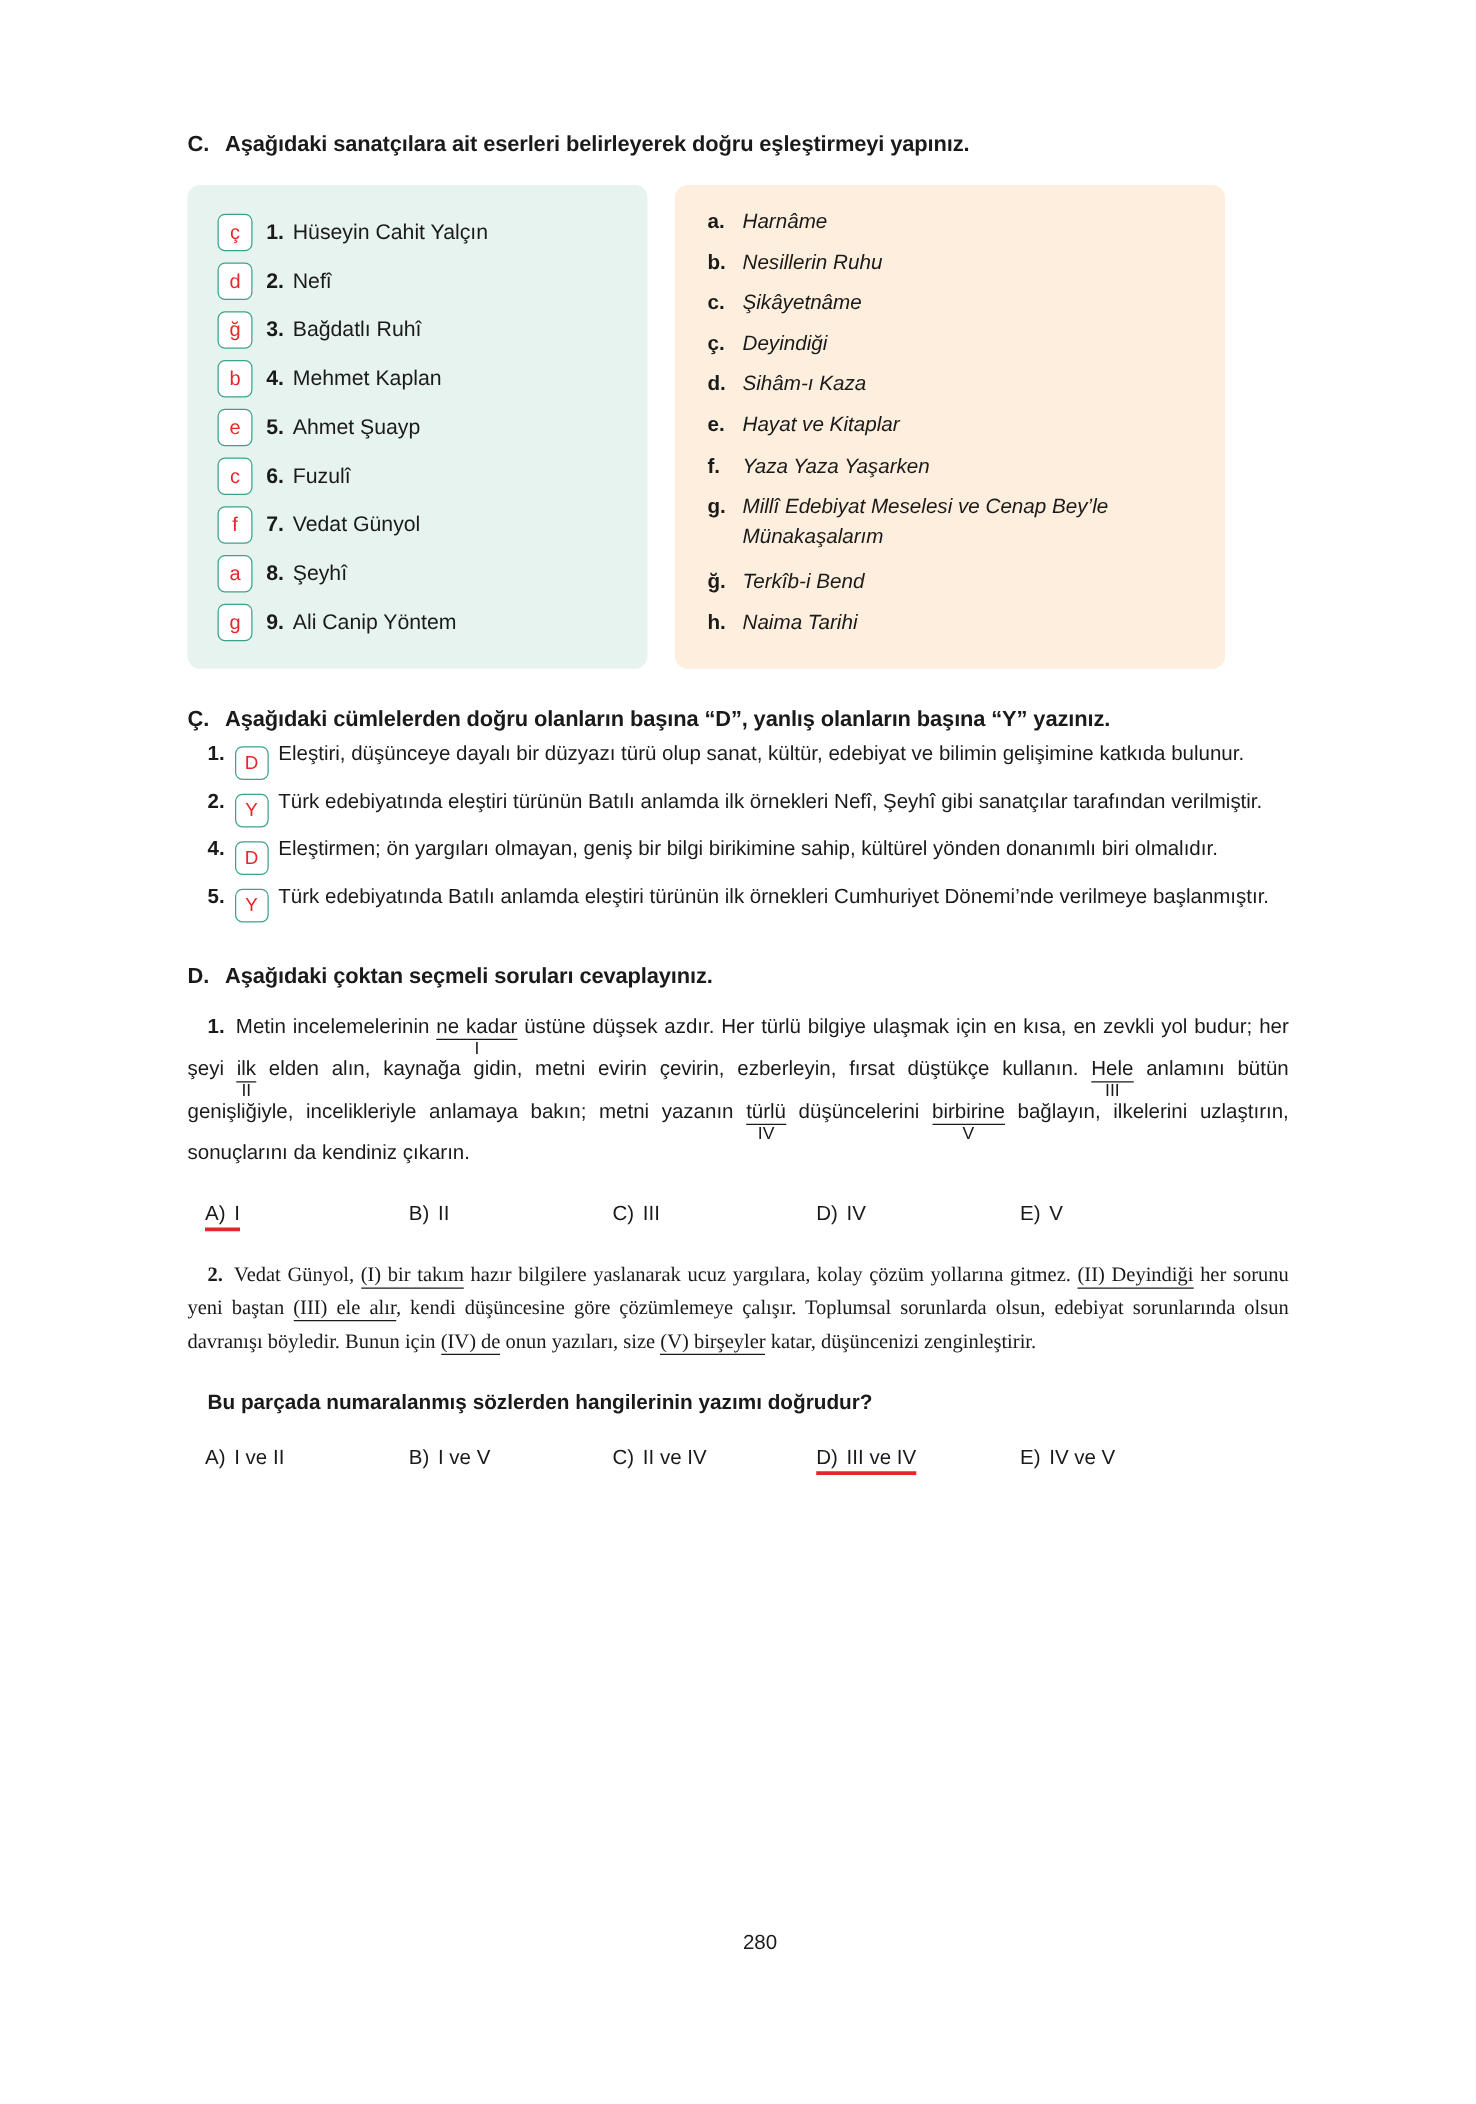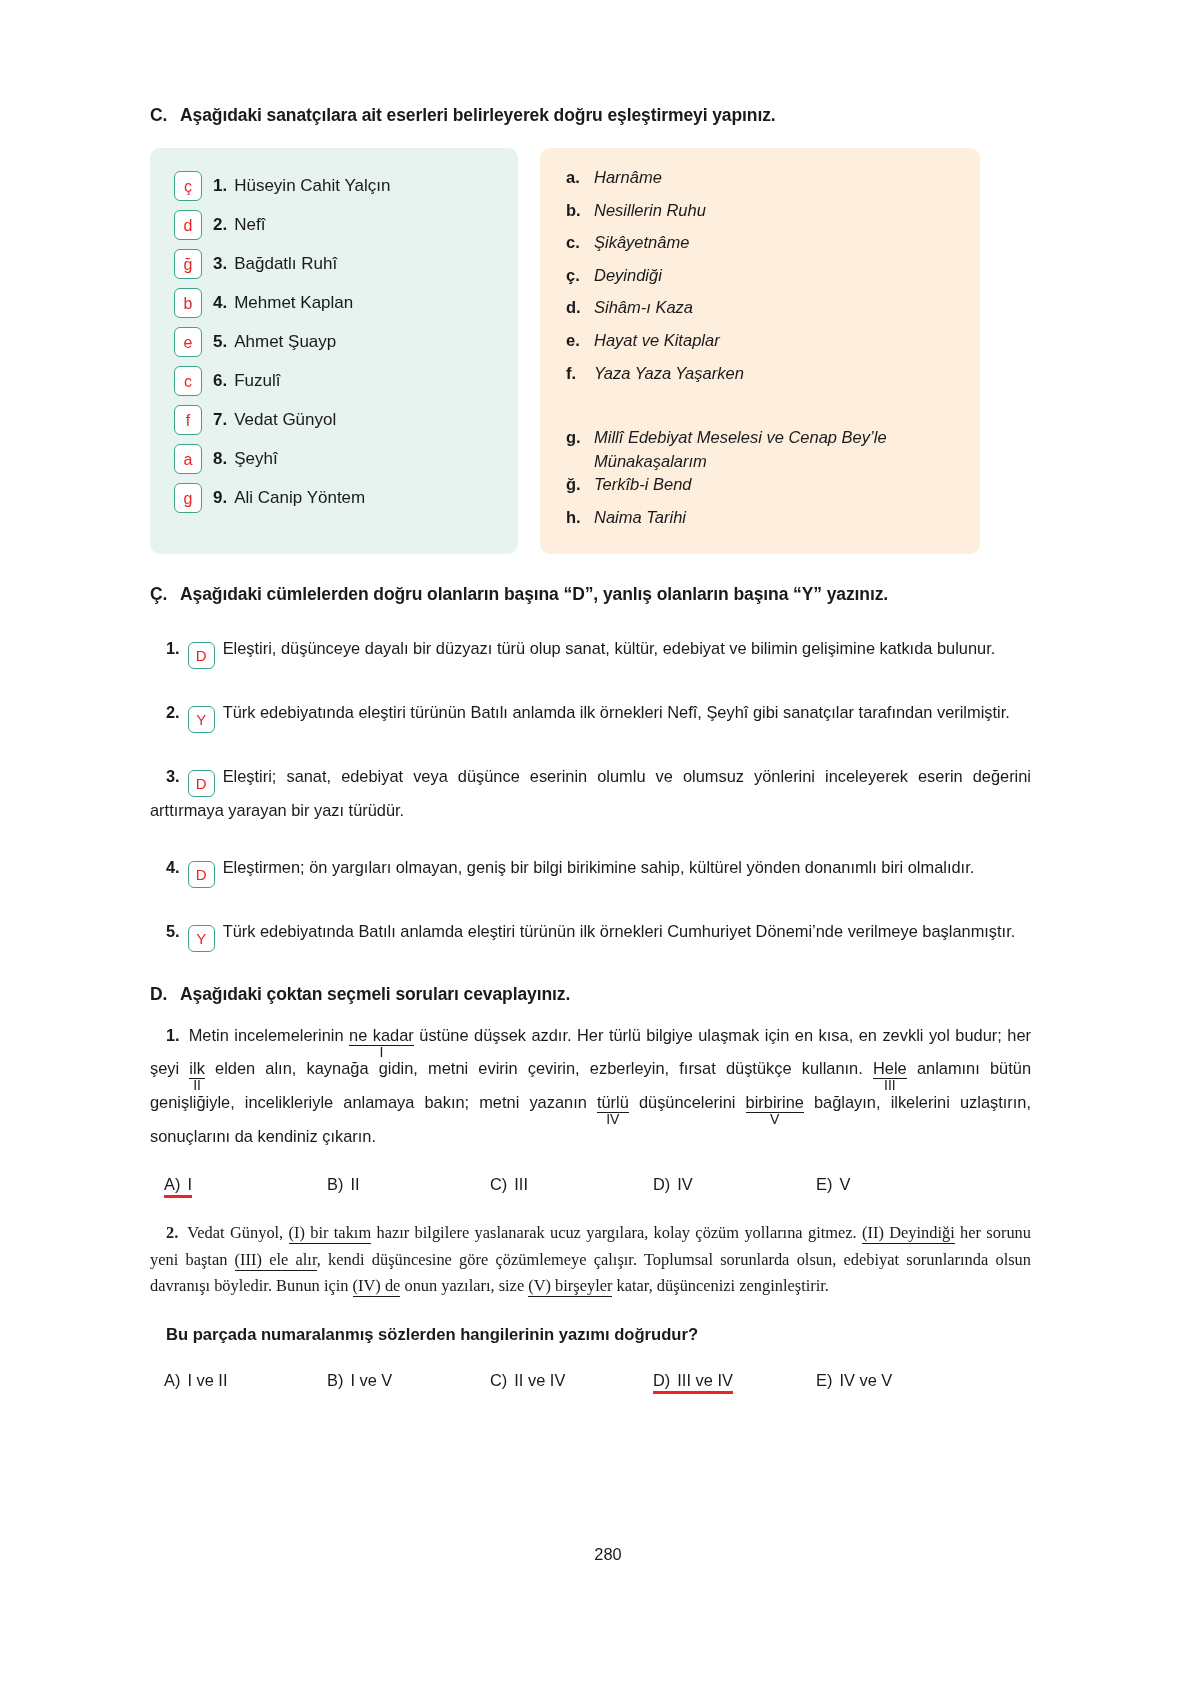--- a/index.html
+++ b/index.html
@@ -96,21 +96,21 @@
   }
   .work-title {
     font-style: italic;
     font-size: 16.5px;
     line-height: 1.42;
   }
 
   
   .tf-head { margin-top: 30px; }
   .tf-item {
-    margin-top: 30px;
+    margin-top: 4px;
     font-size: 16.4px;
     line-height: 1.62;
     text-align: justify;
   }
   .tf-item .lead {
     display: inline-block;
     padding-left: 16px;
   }
   .tf-num {
     font-weight: bold;
@@ -285,21 +285,21 @@
       <div class="work-row">
         <span class="work-letter">e.</span>
         <span class="work-title">Hayat ve Kitaplar</span>
       </div>
       <div class="work-row">
         <span class="work-letter">f.</span>
         <span class="work-title">Yaza Yaza Yaşarken</span>
       </div>
       <div class="work-row" style="min-height:60px;">
         <span class="work-letter">g.</span>
-        <span class="work-title" style="display:inline-block;width:374px;margin-top:32px;">Millî Edebiyat Meselesi ve Cenap Bey’le Münakaşalarım</span>
+        <span class="work-title" style="display:inline-block;width:374px;">Millî Edebiyat Meselesi ve Cenap Bey’le Münakaşalarım</span>
       </div>
       <div class="work-row">
         <span class="work-letter">ğ.</span>
         <span class="work-title">Terkîb-i Bend</span>
       </div>
       <div class="work-row">
         <span class="work-letter">h.</span>
         <span class="work-title">Naima Tarihi</span>
       </div>
     </div>
@@ -309,23 +309,20 @@
   <div class="sec-head tf-head">
     <span class="sec-letter">Ç.</span>
     <span class="sec-text">Aşağıdaki cümlelerden doğru olanların başına “D”, yanlış olanların başına “Y” yazınız.</span>
   </div>
 
   <div class="tf-item">
     <span class="lead"><span class="tf-num">1.</span><span class="tf-box">D</span></span><span>Eleştiri, düşünceye dayalı bir düzyazı türü olup sanat, kültür, edebiyat ve bilimin gelişimine katkıda bulunur.</span>
   </div>
   <div class="tf-item">
     <span class="lead"><span class="tf-num">2.</span><span class="tf-box">Y</span></span><span>Türk edebiyatında eleştiri türünün Batılı anlamda ilk örnekleri Nefî, Şeyhî gibi sanatçılar tarafından verilmiştir.</span>
-  </div>
-  <div class="tf-item">
-    <span class="lead"><span class="tf-num">3.</span><span class="tf-box">D</span></span><span>Eleştiri; sanat, edebiyat veya düşünce eserinin olumlu ve olumsuz yönlerini inceleyerek eserin değerini arttırmaya yarayan bir yazı türüdür.</span>
   </div>
   <div class="tf-item">
     <span class="lead"><span class="tf-num">4.</span><span class="tf-box">D</span></span><span>Eleştirmen; ön yargıları olmayan, geniş bir bilgi birikimine sahip, kültürel yönden donanımlı biri olmalıdır.</span>
   </div>
   <div class="tf-item">
     <span class="lead"><span class="tf-num">5.</span><span class="tf-box">Y</span></span><span>Türk edebiyatında Batılı anlamda eleştiri türünün ilk örnekleri Cumhuriyet Dönemi’nde verilmeye başlanmıştır.</span>
   </div>
 
   <div class="sec-head mc-head">
     <span class="sec-letter">D.</span>

